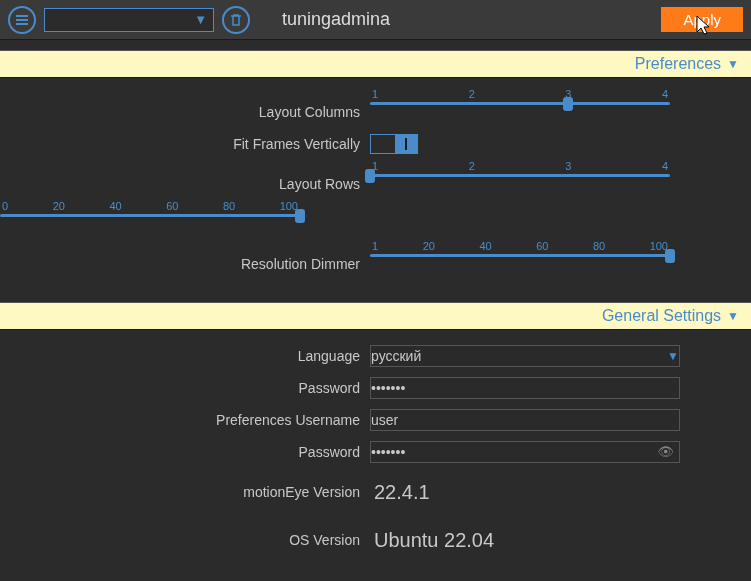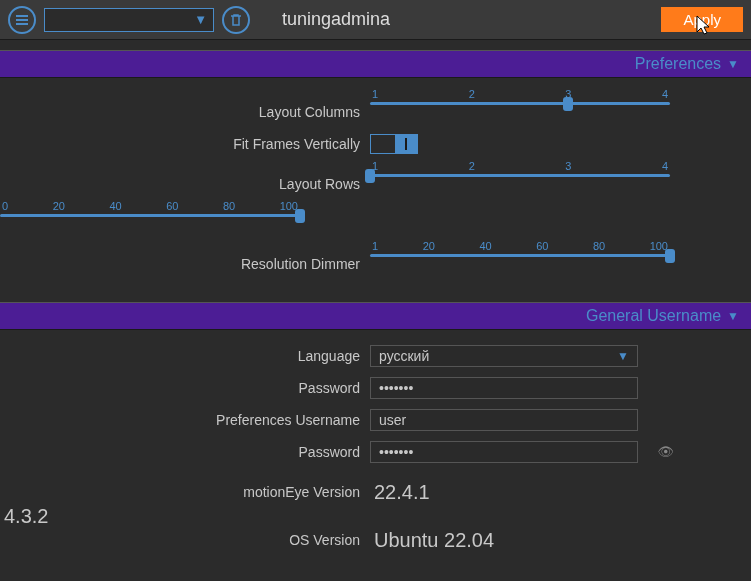--- a/index.html
+++ b/index.html
@@ -45,21 +45,21 @@
   cursor: pointer;
 }
 .cursor-overlay {
   position: absolute;
   pointer-events: none;
   top: 14px; left: 693px;
   width: 20px; height: 24px;
 }
 
 .section-header {
-  background: #4c1d95;
+  background: #fef9c3;
   border-top: 1px solid #555;
   border-bottom: 1px solid #1a1a1a;
   height: 28px;
   display: flex;
   align-items: center;
   justify-content: flex-end;
   padding: 0 12px;
   color: #4a8cc9;
   font-size: 16px;
   cursor: pointer;
@@ -117,26 +117,26 @@
   top: 0;
 }
 .toggle .bar {
   position: absolute;
   width: 2px; height: 12px;
   background: #1a1a1a;
   top: 3px;
 }
 
 .text-input, .select-input {
-  width: 268px;
+  width: 310px;
   height: 22px;
   background: #2a2a2a;
   border: 1px solid #555;
   color: #c8c8c8;
-  padding: 0 8px;
+  padding: 0 0;
   font-size: 14px;
 }
 .select-input {
   display: flex;
   align-items: center;
   justify-content: space-between;
   cursor: pointer;
 }
 .select-input .chev { color: #4a8cc9; font-size: 12px; }
 .pwd-wrap { position: relative; width: 310px; }
@@ -258,21 +258,21 @@
         </div>
         <div class="track">
             <div class="thumb" style="left:100%"></div>
           </div>
       </div>
     </div>
   </div>
 </div>
 
 <div class="section-header">
-  <span>General Username</span>
+  <span>General Settings</span>
   <span class="chev">▼</span>
 </div>
 
 <div class="rows">
 
   <div class="row">
     <div class="label">Language</div>
     <div class="field">
       <div class="select-input">
         <span>русский</span>
@@ -302,20 +302,19 @@
     </div>
   </div>
 
   <div style="height:12px"></div>
 
   <div class="row" style="min-height:24px">
     <div class="label">motionEye Version</div>
     <div class="field value-text">22.4.1</div>
   </div>
   <div class="row" style="min-height:24px">
-    <div class="field value-text">4.3.2</div>
   </div>
   <div class="row" style="min-height:24px">
     <div class="label">OS Version</div>
     <div class="field value-text">Ubuntu 22.04</div>
   </div>
 
 </div>
 
 </body></html>

